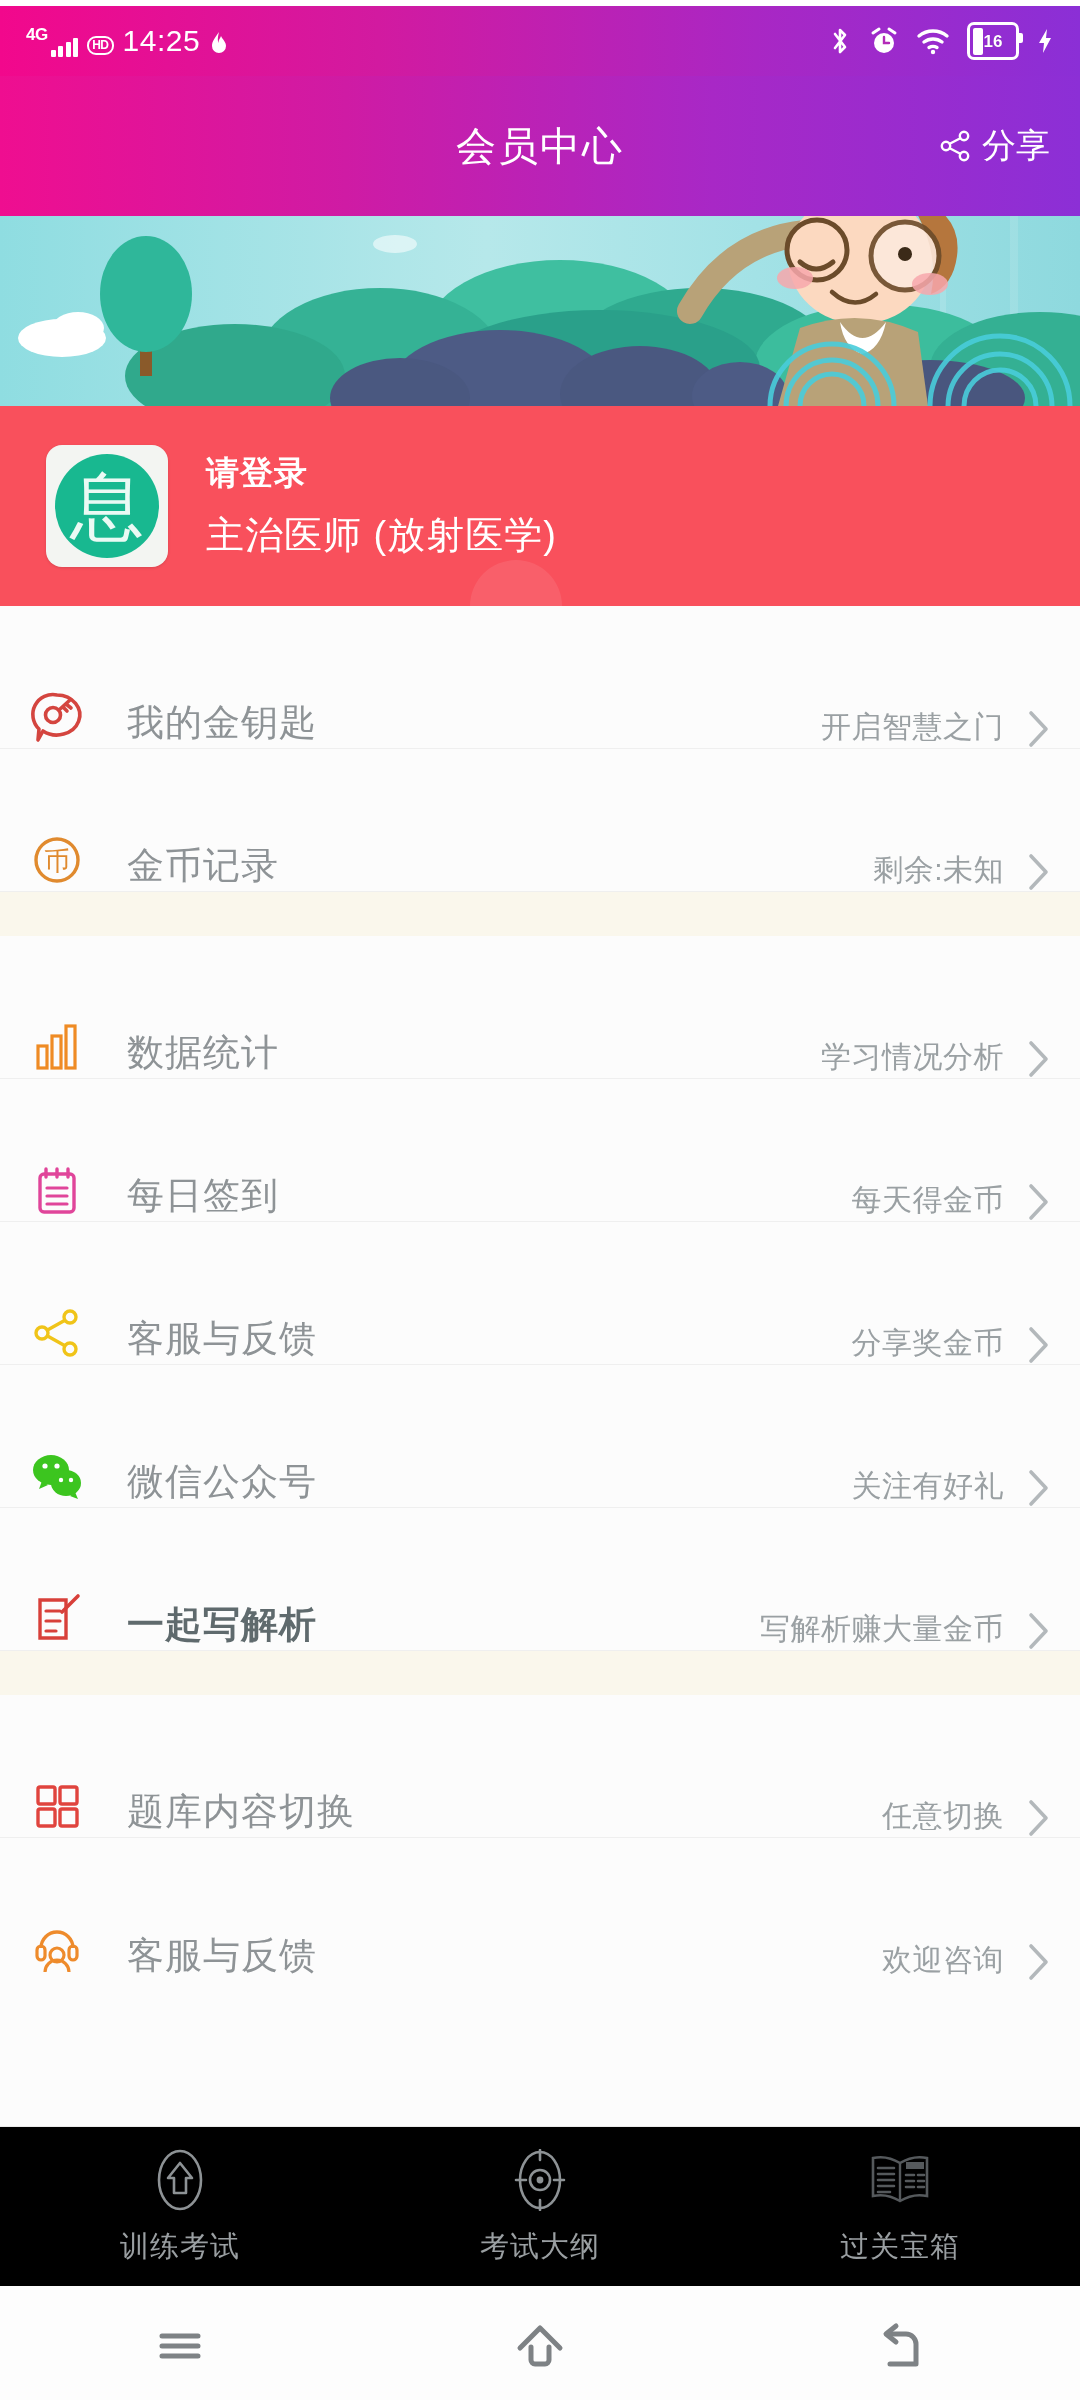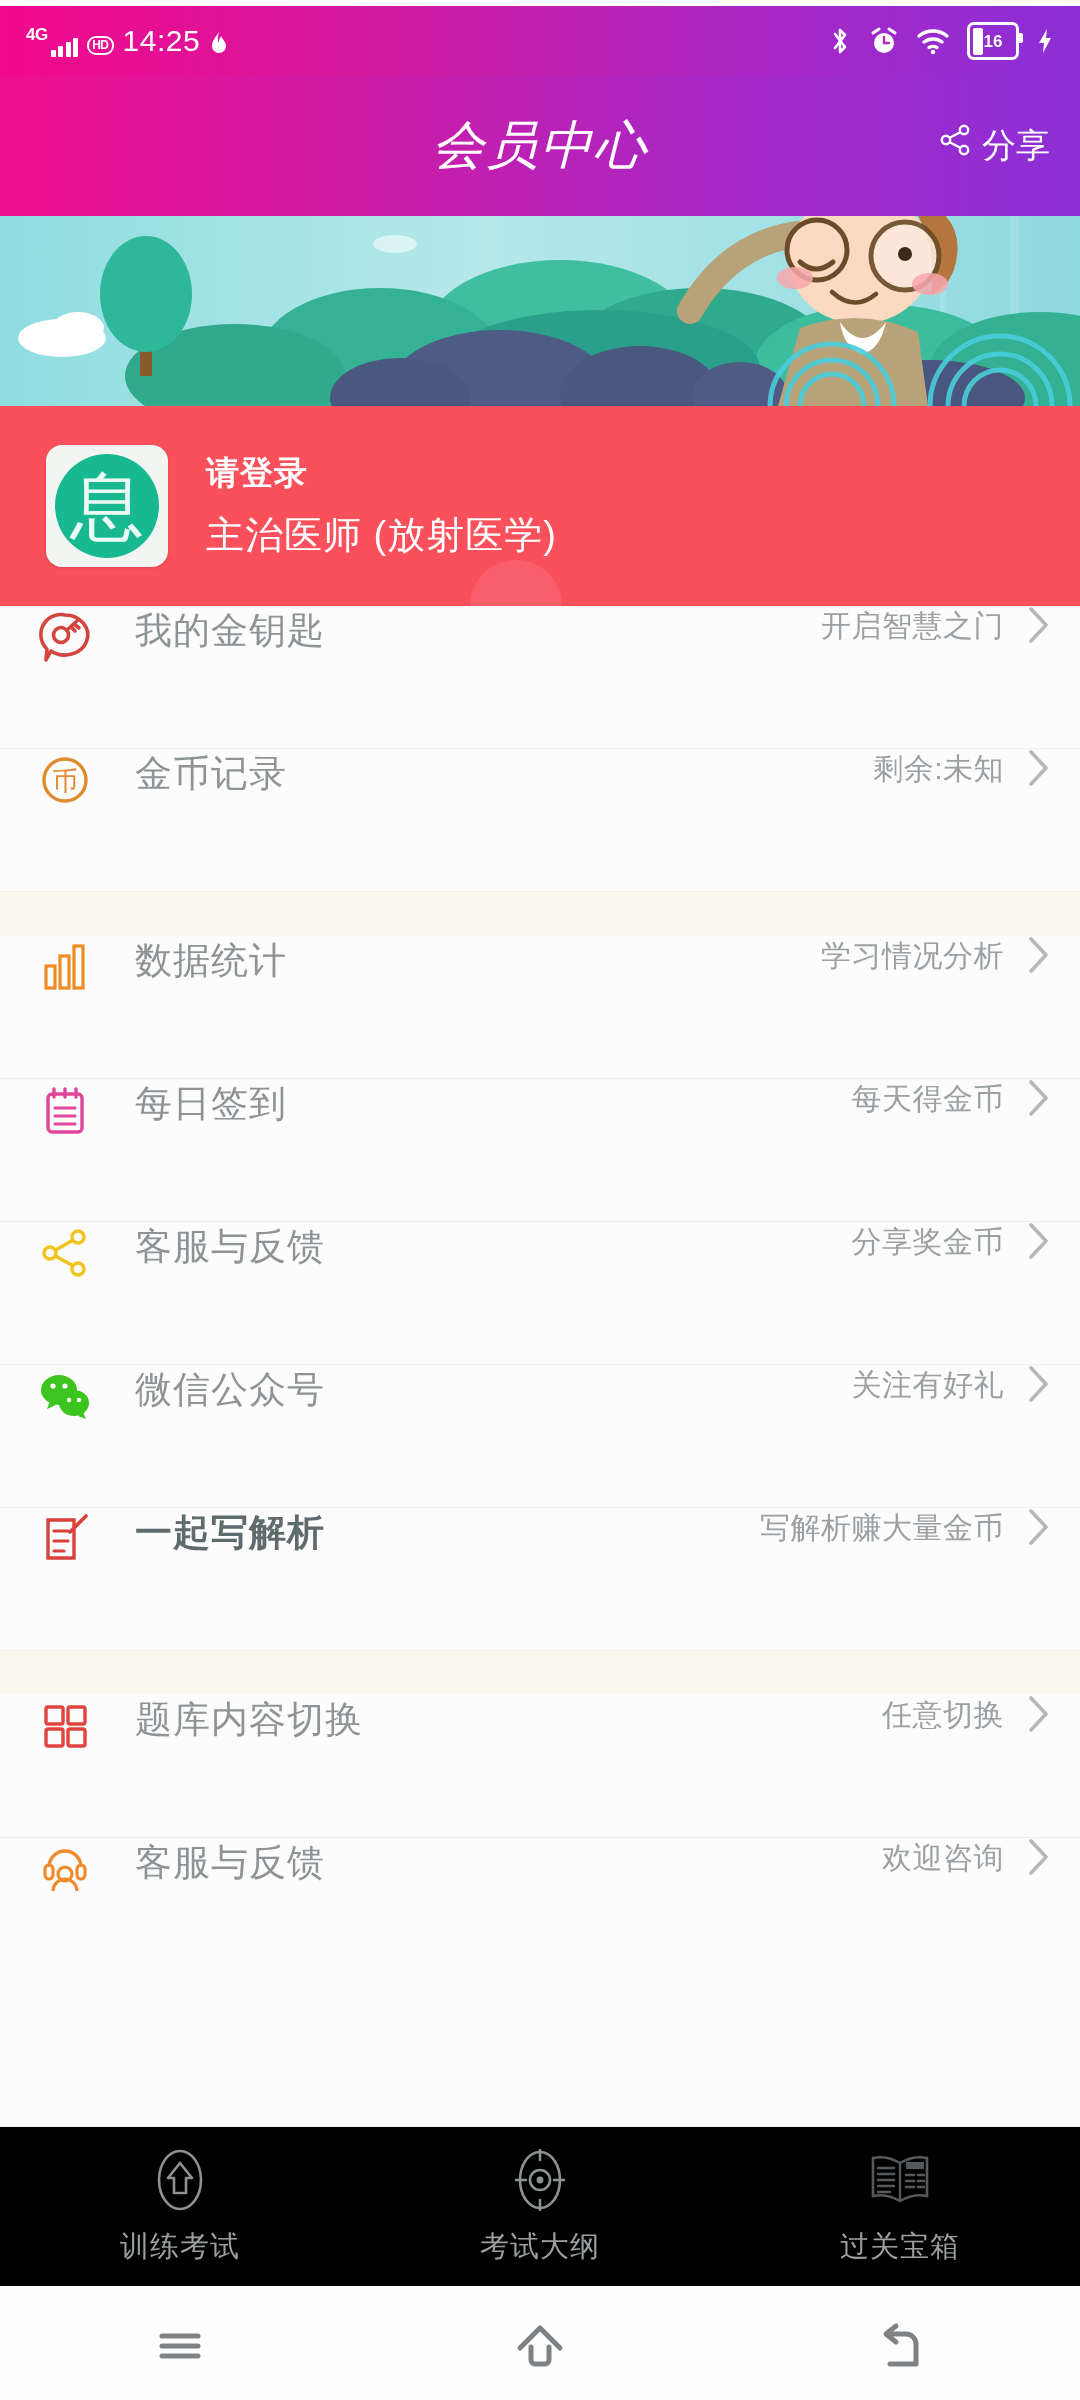--- a/index.html
+++ b/index.html
@@ -48,24 +48,24 @@
     font-size:17px; font-weight:bold; line-height:21px; color:#fff;
     text-shadow:0 0 1px rgba(0,0,0,.25);
   }
 
   
   .appbar{
     height:140px; flex:0 0 140px;
     background:linear-gradient(90deg,#ef0e90 0%,#cf1ba4 32%,#a828c6 66%,#8c2fd6 100%);
     position:relative; display:flex; align-items:center; justify-content:center;
   }
-  .appbar .title{ font-size:52px; color:#fff; letter-spacing:2px;font-style:italic; }
+  .appbar .title{ font-size:40px; color:#fff; letter-spacing:2px; }
   .share{
     position:absolute; right:30px; top:50%; transform:translateY(-50%);
-    display:flex; align-items:flex-start; gap:9px; color:#fff; font-size:34px;
+    display:flex; align-items:center; gap:9px; color:#fff; font-size:34px;
   }
 
   
   .banner{
     flex:0 0 190px; height:190px; position:relative; overflow:hidden;
     background:linear-gradient(180deg,#9fe0e3 0%,#9adfe2 40%,#a8e2e4 100%);
   }
   .banner svg{ position:absolute; inset:0; width:100%; height:100%; display:block;}
 
   
@@ -90,22 +90,22 @@
   .pinfo .role{ font-size:38px; margin-top:14px; letter-spacing:1px; }
   .profile .bubble{
     position:absolute; width:92px; height:92px; border-radius:50%;
     background:rgba(255,255,255,.09); bottom:-46px; left:470px;
   }
 
   
   .list{ flex:1 1 auto; background:#fcfcfc; overflow:hidden; }
   .gap{ height:44px; background:#faf7ec; }
   .row{
-    height:143px; background:#fcfcfc; display:flex; align-items:flex-start;
-    padding:0 30px 0 34px; border-bottom:1px solid #efefef; position:relative;
+    height:143px; background:#fcfcfc; display:flex; align-items:flex-end;
+    padding:0 30px 0 26px; border-bottom:1px solid #efefef; position:relative;
   }
   .row:last-child{ border-bottom:none; }
   .row .ico{ width:62px; height:62px; flex:0 0 62px; display:flex; align-items:center; justify-content:center;}
   .row .label{
     margin-left:39px; font-size:37px; color:#8e9396; letter-spacing:1px; flex:1 1 auto;
   }
   .row.strong .label{ color:#5f6a6d; font-weight:bold; }
   .row .hint{ font-size:30px; color:#9aa0a3; margin-right:24px; letter-spacing:.5px; }
   .chev{ width:22px; height:38px; flex:0 0 22px; }
 

